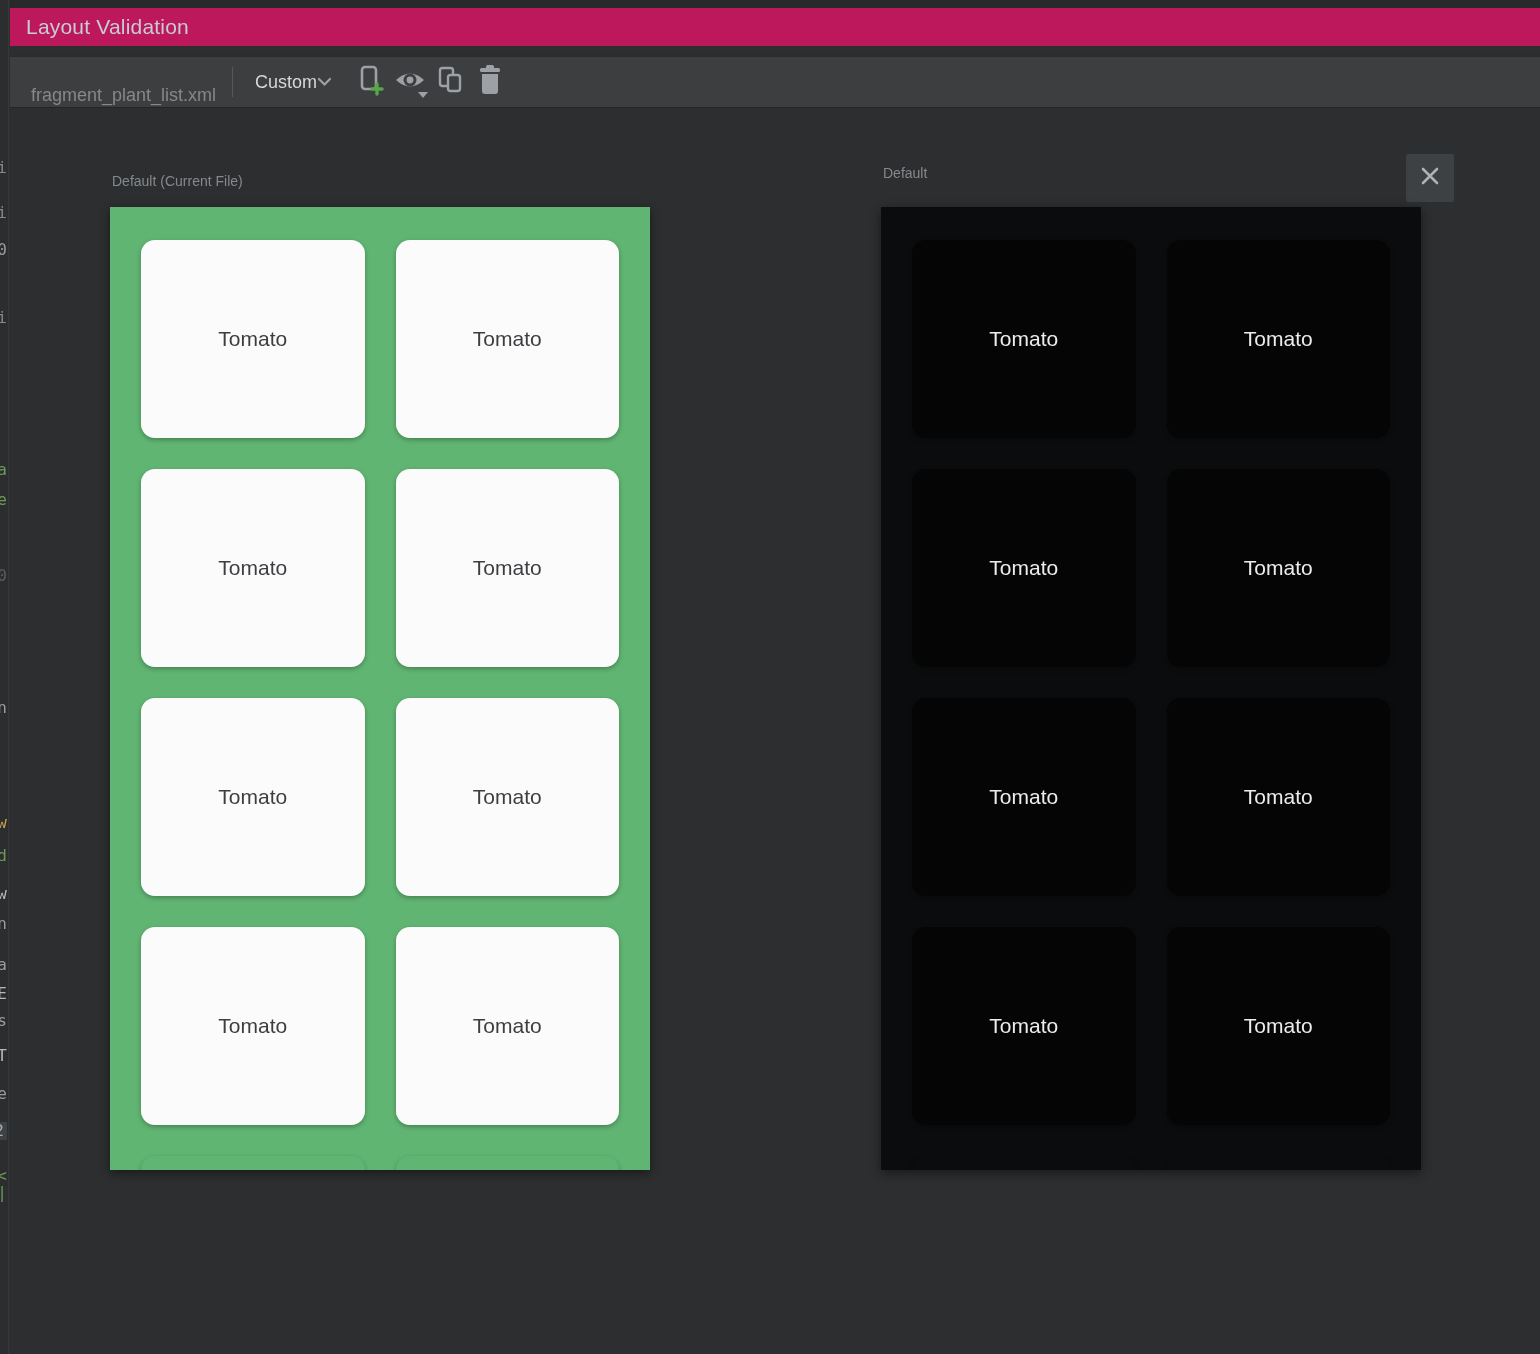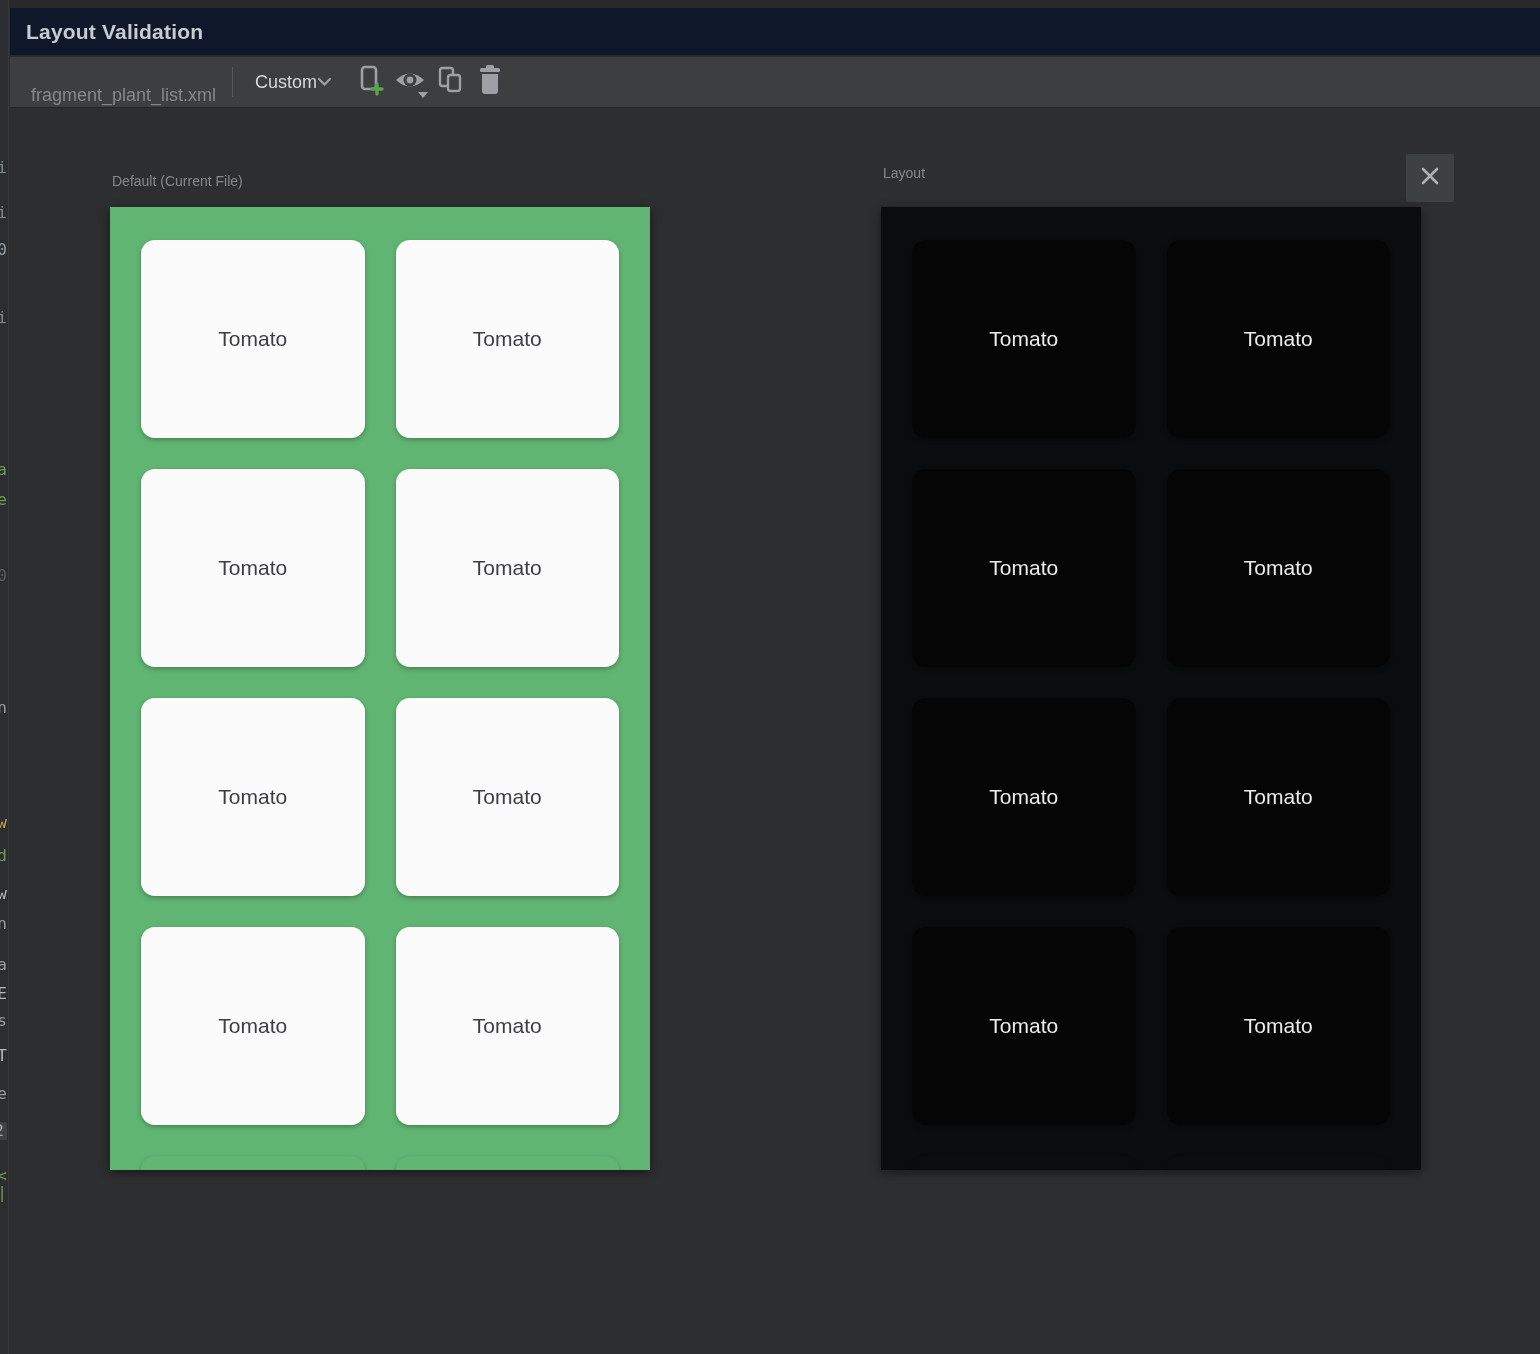--- a/index.html
+++ b/index.html
@@ -5,21 +5,21 @@
   * { margin:0; padding:0; box-sizing:border-box; }
   html,body { width:1540px; height:1354px; background:#2C2E30; font-family:"Liberation Sans",sans-serif; }
   #stage { position:relative; width:1540px; height:1354px; background:#2C2E30; overflow:hidden; }
 
   
   .editor-strip { position:absolute; left:0; top:0; width:9px; height:100%; background:#2B2D2F; overflow:hidden; border-right:1px solid #36383B; z-index:10; }
   .editor-strip .frag { position:absolute; right:1px; font-size:16px; line-height:16px; font-family:"DejaVu Sans Mono","Liberation Mono",monospace; white-space:pre; }
 
   
   .top-gap  { position:absolute; left:10px; right:0; top:0; height:8px; background:#27292B; }
-  .titlebar { position:absolute; left:10px; right:0; top:8px; height:47px; background:#0f172a; display:flex; align-items:center; padding-left:16px;font-weight:bold; }
+  .titlebar { position:absolute; left:10px; right:0; top:8px; height:38px; background:#be185d; display:flex; align-items:center; padding-left:16px; }
   .titlebar .title { color:#C6CCD4; font-size:21px; letter-spacing:.2px; }
 
   .toolbar { position:absolute; left:10px; right:0; top:55px; height:53px; background:#3C3E40; border-top:2px solid #2B2C2E; border-bottom:1px solid #242527; display:flex; align-items:center; padding-left:21px; }
   .toolbar .filename { color:#86888B; font-size:18px;margin-top:26px; }
   .toolbar .sep { width:1px; height:30px; background:#56585B; margin:0 18px 0 16px; }
   .tb-btn { display:flex; align-items:center; justify-content:center; height:36px; border-radius:4px; cursor:default; }
   .config-btn { padding:0 4px; margin-right:14px; }
   .config-btn .config-label { color:#D5D7D9; font-size:18px; }
   .icon-btn { width:40px; position:relative; }
   .eye-drop { position:absolute; right:2px; bottom:2px; width:0; height:0; border-left:5px solid transparent; border-right:5px solid transparent; border-top:6px solid #9DA1A5; }
@@ -195,21 +195,21 @@
         <svg width="26" height="30" viewBox="0 0 26 30">
           <rect x="9" y="0" width="8" height="4" rx="1.5" fill="#9DA1A5"></rect>
           <rect x="3" y="3" width="20" height="4" rx="1.5" fill="#9DA1A5"></rect>
           <path d="M5 9h16v17a3 3 0 0 1-3 3H8a3 3 0 0 1-3-3z" fill="#9DA1A5"></path>
         </svg>
       </span>
     </div>
   </div>
 
   <div class="panel-title" id="default-title">Default (Current File)</div>
-  <div class="panel-title" id="preview-title">Layout</div>
+  <div class="panel-title" id="preview-title">Default</div>
 
   <div class="close-btn">
     <span>
       <svg width="24" height="24" viewBox="0 0 24 24">
           <path d="M5 5l14 14M19 5L5 19" stroke="#ACB1B4" stroke-width="2.6" stroke-linecap="round"></path>
         </svg>
     </span>
   </div>
 
   <div class="panel" id="panel-default">

